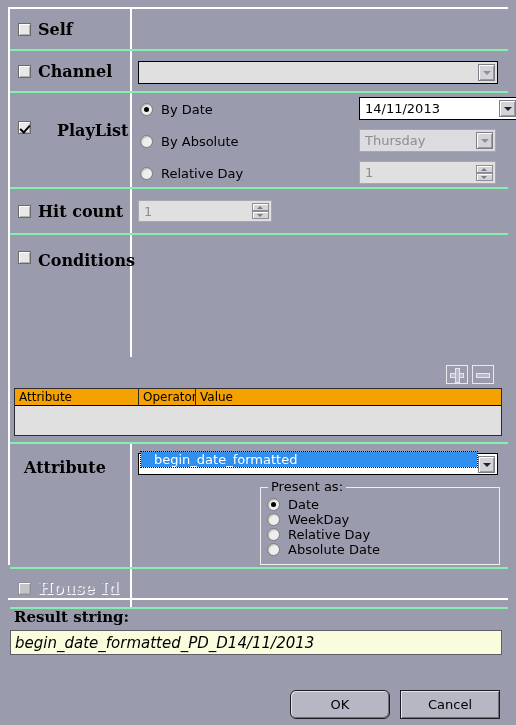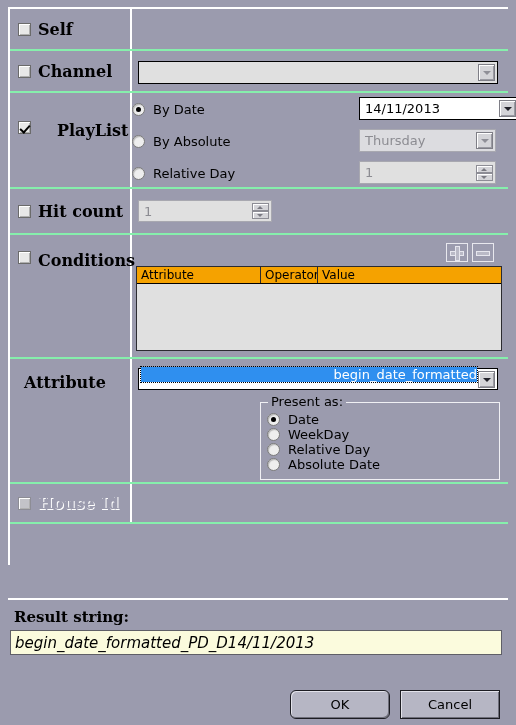--- a/index.html
+++ b/index.html
@@ -99,20 +99,21 @@
     border: solid #000;
     border-width: 0 2px 2px 0;
     transform: rotate(42deg);
   }
 
   
   .radiorow {
     display: flex;
     align-items: center;
     height: 32px;
+    padding-left: 8px;
   }
   .radio {
     width: 13px;
     height: 13px;
     border-radius: 50%;
     background: #eeeeee;
     border: 1px solid #7a7a7a;
     box-shadow: inset 1px 1px 1px #b6b6b6;
     box-sizing: border-box;
     position: relative;
@@ -156,24 +157,23 @@
     font-size: 13px;
     color: #000;
     white-space: nowrap;
     overflow: hidden;
   }
   .combo .ctext.dim { color: #8c8c92; }
   .combo .ctext.sel {
     background: #2f8fef;
     color: #ffffff;
     margin: 2px 1px 12px 2px;
-    padding-left: 1px;
+    padding-left: 13px;
     outline: 1px dotted #000;
     font-family: "DejaVu Sans", sans-serif;
-    text-align: right;
   }
   .cbtn {
     width: 17px;
     height: 17px;
     margin-right: 2px;
     background: #d4d4d8;
     border: 1px solid #7e7e86;
     box-shadow: inset 1px 1px 0 #ffffff, inset -1px -1px 0 #9a9aa2;
     box-sizing: border-box;
     flex: 0 0 17px;
@@ -441,21 +441,21 @@
         <div class="spin" style="left:6px; top:11px; width:134px; height:22px;">
           <span class="stext">1</span>
           <span class="spinbtns">
             <span class="sb up"></span>
             <span class="sb down"></span>
           </span>
         </div>
       </div>
     </div>
 
-    <div class="row" style="height:124px;">
+    <div class="row" style="height:209px;flex-direction:column;">
       <div class="labelcell tall" style="padding-top:16px;">
         <span class="chk"></span>
         <span class="cklabel">Conditions</span>
       </div>
       <div class="fieldcell">
         <div class="condpanel" style="left:4px; top:4px; right:6px; bottom:6px;">
           <div class="toolbtns">
             <span class="tbtn">
               <span class="plus-h"></span>
               <span class="plus-v"></span>

